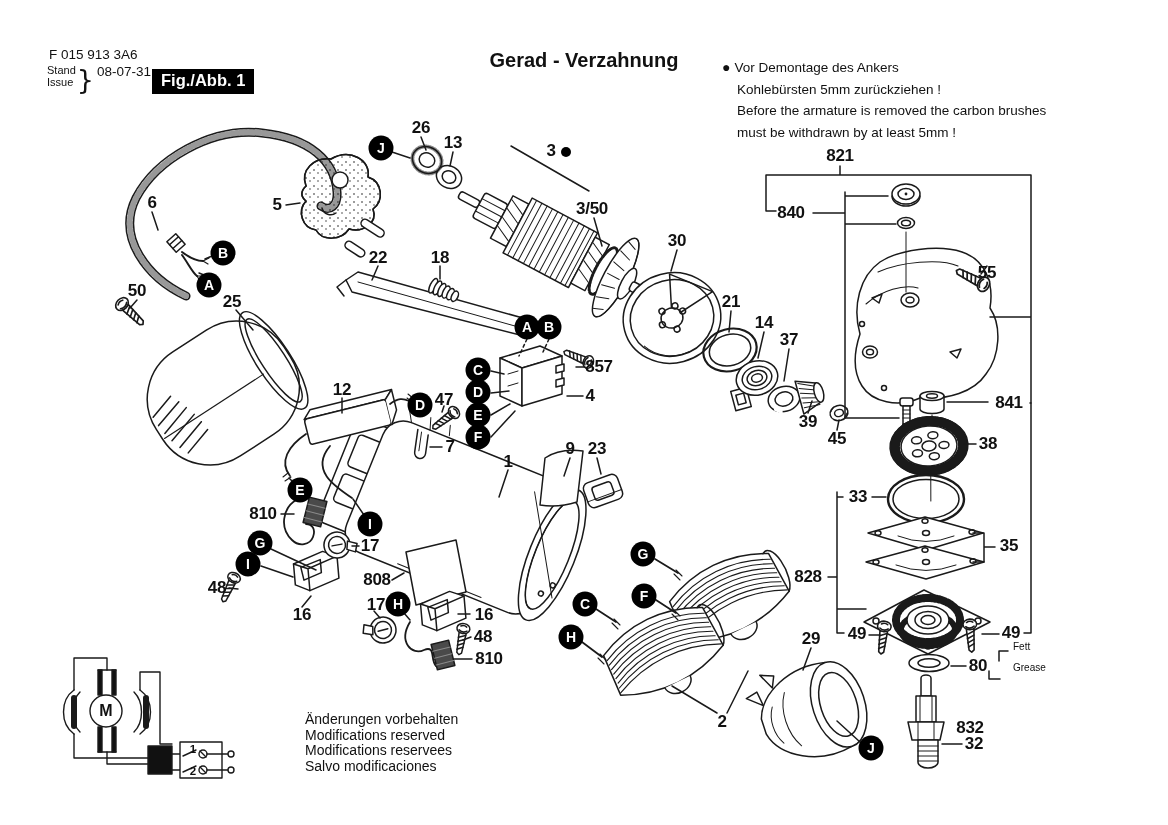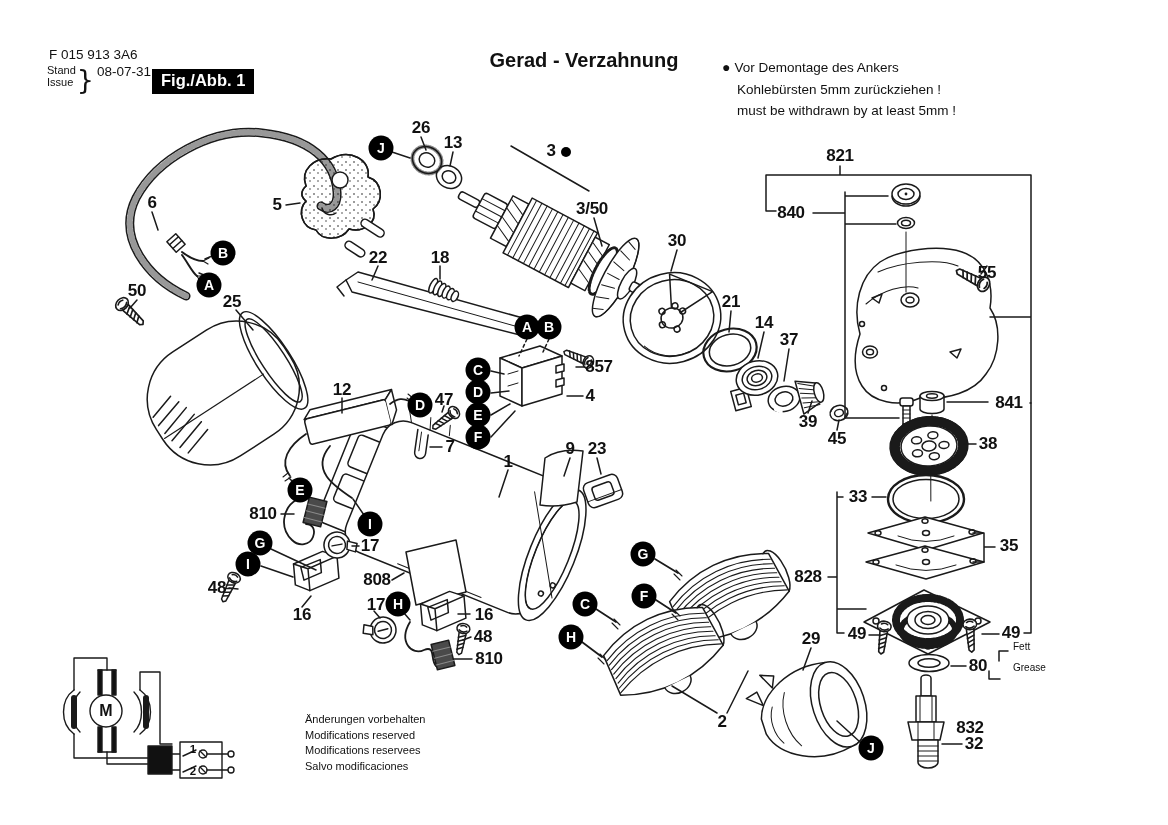--- a/index.html
+++ b/index.html
@@ -20,21 +20,21 @@
   .brace{font-size:27px;font-weight:400;margin:0 3px 0 1px;font-family:"DejaVu Sans",sans-serif;}
   .hdate{font-size:13.5px;}
   .figbox{position:absolute;left:152px;top:69px;background:#000;color:#fff;font-weight:bold;
           font-size:16.5px;padding:2px 9px 4px;}
   .title{position:absolute;left:584px;top:49px;transform:translateX(-50%);font-size:20px;
          font-weight:bold;white-space:nowrap;}
   .note{position:absolute;left:722px;top:57px;font-size:13.5px;line-height:21.5px;width:340px;}
   .note .bullet{font-size:14px;margin-right:4px;}
   .note .ind{padding-left:15px;}
   .fett{position:absolute;left:1013px;top:636px;font-size:10px;line-height:21px;}
-  .footer{position:absolute;left:305px;top:712px;font-size:11px;line-height:15.5px;}
+  .footer{position:absolute;left:305px;top:712px;font-size:14px;line-height:15.5px;}
   .schem-label{position:absolute;transform:translate(-50%,-50%);font-weight:bold;}
   .m-label{font-size:16px;}
   .t-label{font-size:11.5px;}
 </style>
 </head>
 <body>
 
 <div class="stage">
 
   <svg class="art" width="1168" height="825" viewBox="0 0 1168 825" stroke="#1a1a1a" fill="none" stroke-width="1.5" stroke-linecap="round" stroke-linejoin="round">
@@ -443,20 +443,21 @@
     </div>
     <div class="brace">}</div>
     <div class="hdate">08-07-31</div>
   </div>
   <div class="figbox">Fig./Abb. 1</div>
   <div class="title">Gerad - Verzahnung</div>
 
   <div class="note">
     <div><span class="bullet">●</span><span>Vor Demontage des Ankers</span></div>
     <div class="ind">Kohlebürsten 5mm zurückziehen !</div>
+    <div class="ind">Before the armature is removed the carbon brushes</div>
     <div class="ind">must be withdrawn by at least 5mm !</div>
   </div>
 
   <div class="fett">
     <div>Fett</div>
     <div>Grease</div>
   </div>
 
   <div class="footer">
     <div>Änderungen vorbehalten</div>

